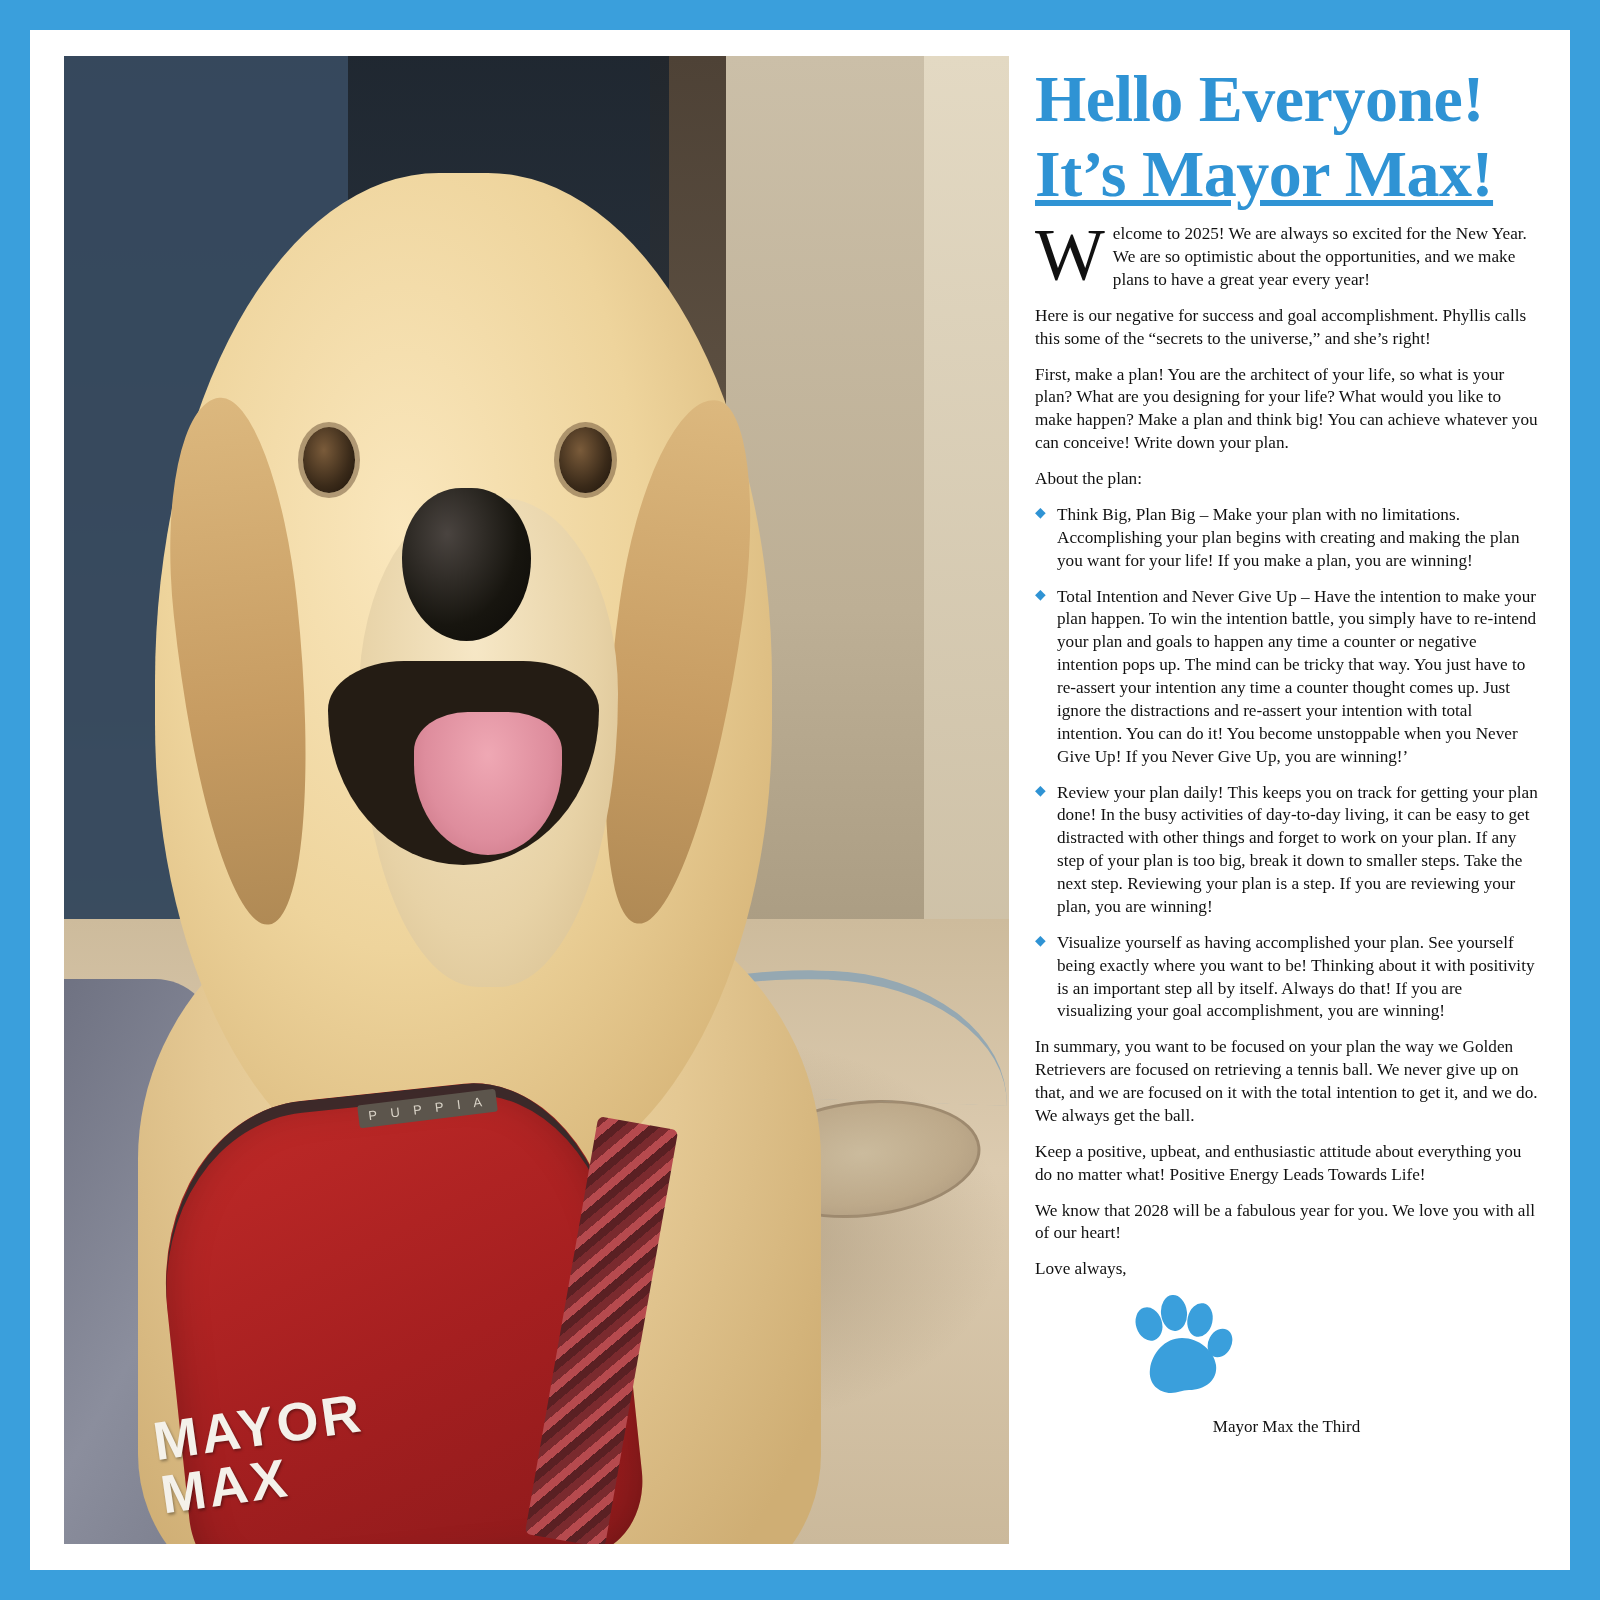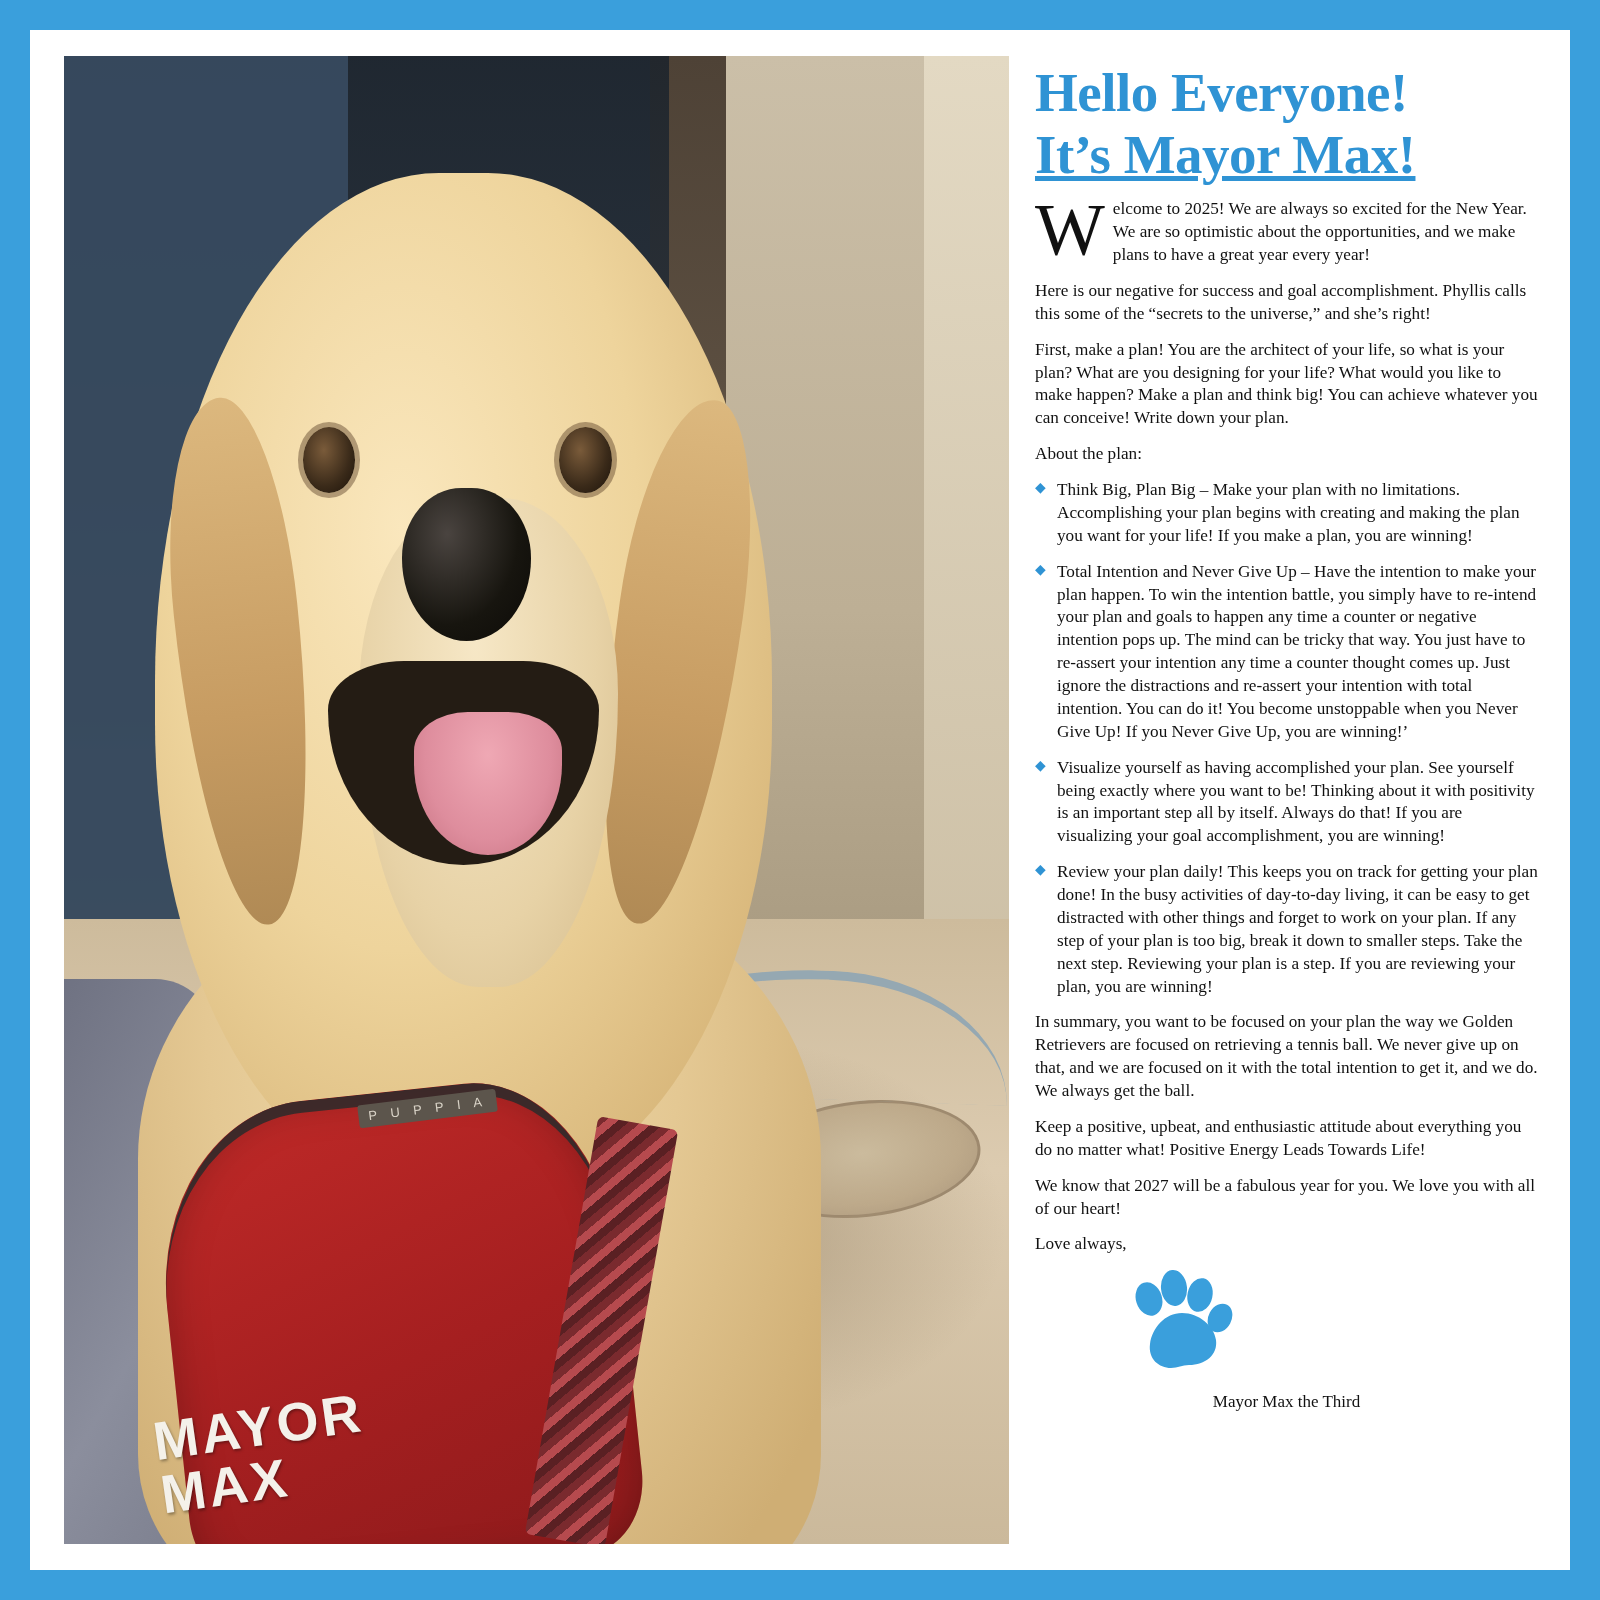--- a/index.html
+++ b/index.html
@@ -236,21 +236,21 @@
     flex: 1 1 auto;
     min-width: 0;
     display: flex;
     flex-direction: column;
     padding-right: 6px;
   }
   .headline {
     color: #2f93d4;
     font-family: "Liberation Serif", serif;
     font-weight: bold;
-    font-size: 55px;
+    font-size: 66px;
     line-height: 1.13;
     letter-spacing: -0.5px;
     margin: 6px 0 0 0;
   }
   .headline .l2 { display: block; text-decoration: underline; }
   .body {
     margin-top: 12px;
     font-size: 17.2px;
     line-height: 1.33;
     color: #111;
@@ -350,27 +350,27 @@
 
         <p class="dropcap-para"><span class="dropcap">W</span><span>elcome to 2025! We are always so excited for the New Year. We are so optimistic about the opportunities, and we make plans to have a great year every year!</span></p>
 
         <p>Here is our negative for success and goal accomplishment. Phyllis calls this some of the “secrets to the universe,” and she’s right!</p>
         <p>First, make a plan! You are the architect of your life, so what is your plan? What are you designing for your life? What would you like to make happen? Make a plan and think big! You can achieve whatever you can conceive! Write down your plan.</p>
         <p>About the plan:</p>
 
         <ul class="bullets">
           <li>Think Big, Plan Big – Make your plan with no limitations. Accomplishing your plan begins with creating and making the plan you want for your life! If you make a plan, you are winning!</li>
           <li>Total Intention and Never Give Up – Have the intention to make your plan happen. To win the intention battle, you simply have to re-intend your plan and goals to happen any time a counter or negative intention pops up. The mind can be tricky that way. You just have to re-assert your intention any time a counter thought comes up. Just ignore the distractions and re-assert your intention with total intention. You can do it! You become unstoppable when you Never Give Up! If you Never Give Up, you are winning!’</li>
+          <li>Review your plan daily! This keeps you on track for getting your plan done! In the busy activities of day-to-day living, it can be easy to get distracted with other things and forget to work on your plan. If any step of your plan is too big, break it down to smaller steps. Take the next step. Reviewing your plan is a step. If you are reviewing your plan, you are winning!</li>
           <li>Visualize yourself as having accomplished your plan. See yourself being exactly where you want to be! Thinking about it with positivity is an important step all by itself. Always do that! If you are visualizing your goal accomplishment, you are winning!</li>
-          <li>Review your plan daily! This keeps you on track for getting your plan done! In the busy activities of day-to-day living, it can be easy to get distracted with other things and forget to work on your plan. If any step of your plan is too big, break it down to smaller steps. Take the next step. Reviewing your plan is a step. If you are reviewing your plan, you are winning!</li>
         </ul>
 
         <p>In summary, you want to be focused on your plan the way we Golden Retrievers are focused on retrieving a tennis ball. We never give up on that, and we are focused on it with the total intention to get it, and we do. We always get the ball.</p>
         <p>Keep a positive, upbeat, and enthusiastic attitude about everything you do no matter what! Positive Energy Leads Towards Life!</p>
-        <p>We know that 2027 will be a fabulous year for you. We love you with all of our heart!</p>
+        <p>We know that 2028 will be a fabulous year for you. We love you with all of our heart!</p>
 
         <div class="signature">
           <p>Love always,</p>
           <div class="paw-wrap">
             <svg width="110" height="105" viewBox="0 0 110 105" aria-hidden="true">
               <g fill="#3a9fdc">
                 <ellipse cx="24" cy="30" rx="13" ry="17" transform="rotate(-18 24 30)"></ellipse>
                 <ellipse cx="49" cy="19" rx="13" ry="18" transform="rotate(-6 49 19)"></ellipse>
                 <ellipse cx="75" cy="26" rx="12.5" ry="17" transform="rotate(12 75 26)"></ellipse>
                 <ellipse cx="95" cy="49" rx="11.5" ry="15" transform="rotate(28 95 49)"></ellipse>

